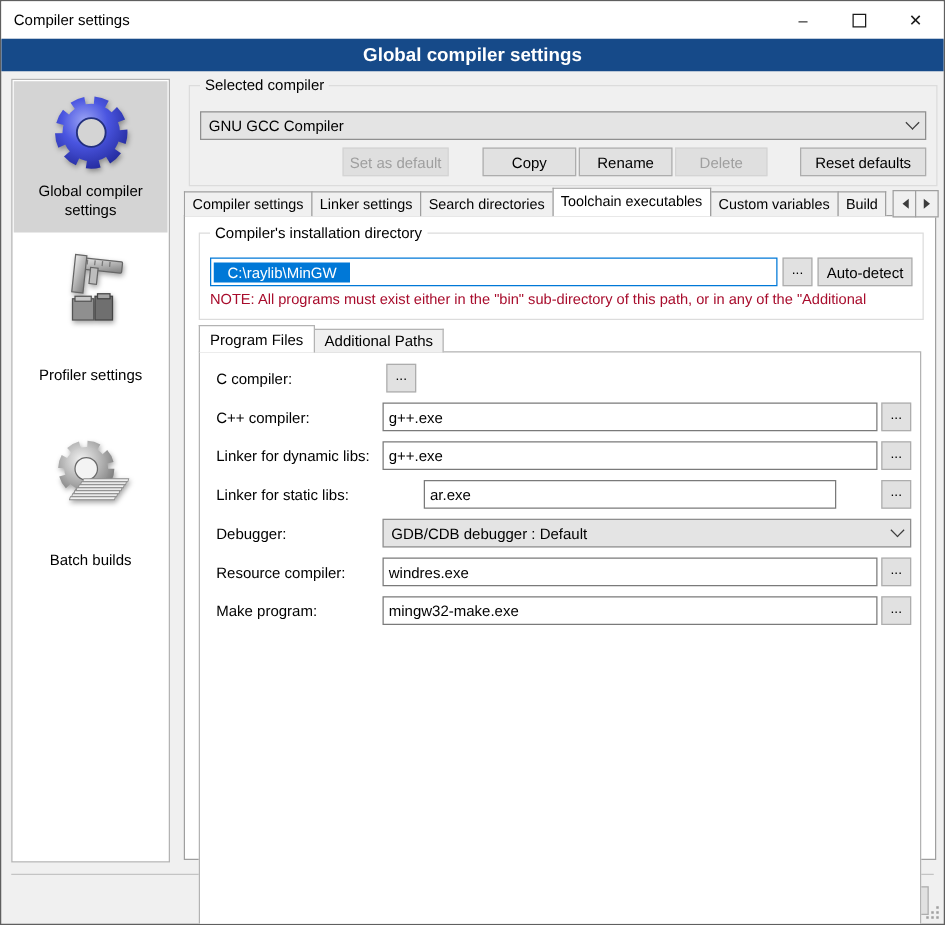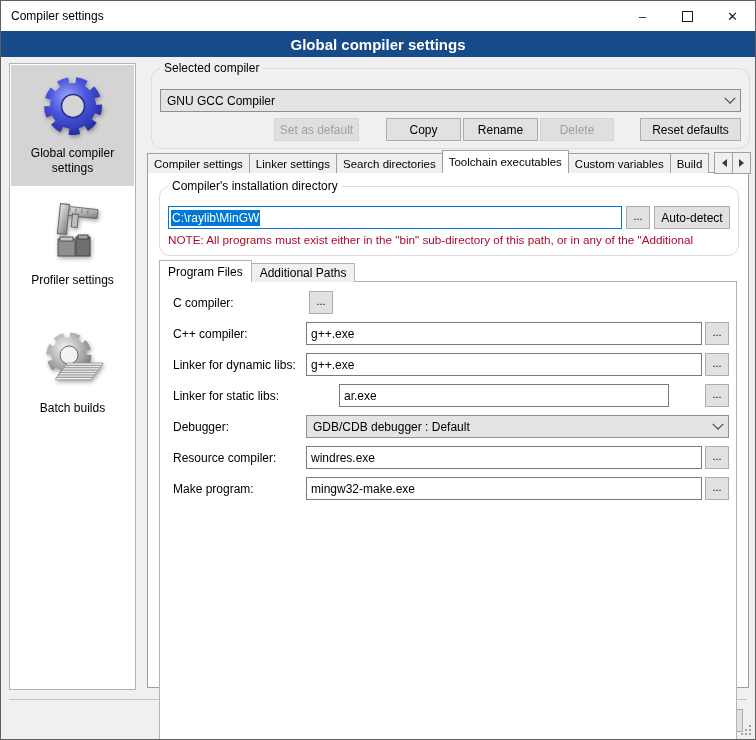--- a/index.html
+++ b/index.html
@@ -19,23 +19,23 @@
   
   .pagehdr{position:absolute;left:0;top:30px;right:0;height:26px;background:#164a89;
     color:#fff;font-weight:bold;font-size:15px;display:flex;align-items:center;justify-content:center;}
   
   .sidebar{position:absolute;left:8px;top:62px;width:127px;height:627px;background:#fff;
     border:1px solid #b3b3b3;box-sizing:border-box;padding:1px;overflow:hidden;}
   .side-item{display:flex;flex-direction:column;align-items:center;text-align:center;
     padding:9px 2px 10px 2px;cursor:pointer;line-height:1.25;}
   .side-item.selected{background:#d4d4d4;}
   .side-item .icon{width:64px;height:64px;margin-bottom:8px;filter:drop-shadow(1px 2px 2px rgba(0,0,0,.35));}
-  .side-item + .side-item{margin-top:6px;}
-  
-  .group{position:absolute;border:1px solid #dcdcdc;border-radius:11px;}
+  .side-item + .side-item{margin-top:6px;gap:20px;}
+  
+  .group{position:absolute;border:1px solid #dcdcdc;border-radius:0;}
   .group-label{position:absolute;top:-8px;left:8px;padding:0 4px;background:#f0f0f0;}
   .group.on-white > .group-label{background:#fff;}
   
   .button{background:#e1e1e1;border:1px solid #adadad;display:flex;align-items:center;
     justify-content:center;box-sizing:border-box;cursor:pointer;white-space:nowrap;}
   .button.disabled{background:#dfdfdf;border-color:#d4d4d4;color:#9f9f9f;cursor:default;}
   .combo{background:#e4e4e4;border:1px solid #8f8f8f;display:flex;align-items:center;
     box-sizing:border-box;padding:0 6px;cursor:pointer;}
   .combo .chev{margin-left:auto;width:7px;height:7px;border-right:1.4px solid #3c3c3c;
     border-bottom:1.4px solid #3c3c3c;transform:rotate(45deg) translate(-2px,-2px);}
@@ -59,21 +59,21 @@
     display:flex;align-items:center;justify-content:center;cursor:pointer;margin-left:-1px;}
   .tri-l{width:0;height:0;border:4px solid transparent;border-right:5px solid #3c3c3c;margin-right:3px;}
   .tri-r{width:0;height:0;border:4px solid transparent;border-left:5px solid #3c3c3c;margin-left:3px;}
   
   #tabpage{position:absolute;left:146px;top:171px;width:602px;height:516px;background:#fff;
     border:1px solid #9f9f9f;box-sizing:border-box;z-index:1;}
   #grp-dir{left:11px;top:13px;width:578px;height:68px;background:#fff;}
   #dir-row{position:absolute;left:8px;right:8px;top:19px;height:23px;display:flex;gap:4px;}
   #dir-input{flex:1;border:1px solid #0078d7;background:#fff;display:flex;align-items:center;
     padding-left:2px;box-sizing:border-box;cursor:text;}
-  #dir-input .selection{background:#0078d7;color:#fff;padding:1px 1px;}
+  #dir-input .selection{background:#0078d7;color:#fff;padding:1px 11px;}
   .browse{width:24px;height:23px;font-size:11px;padding-bottom:4px;}
   #autodetect{width:76px;height:23px;}
   #dir-note{position:absolute;left:8px;right:1px;top:46px;white-space:nowrap;overflow:hidden;
     color:#a80c2c;font-size:11.7px;}
   
   #subtabstrip{position:absolute;left:11px;top:87px;height:22px;display:flex;align-items:flex-end;z-index:2;}
   .subtab{height:19px;padding:0 8px;background:#f0f0f0;border:1px solid #b3b3b3;border-bottom:none;
     display:flex;align-items:center;margin-right:-1px;box-sizing:border-box;cursor:pointer;white-space:nowrap;}
   .subtab.active{height:22px;background:#fff;position:relative;z-index:3;}
   #subpanel{position:absolute;left:11px;top:108px;width:578px;height:488px;background:#fff;

